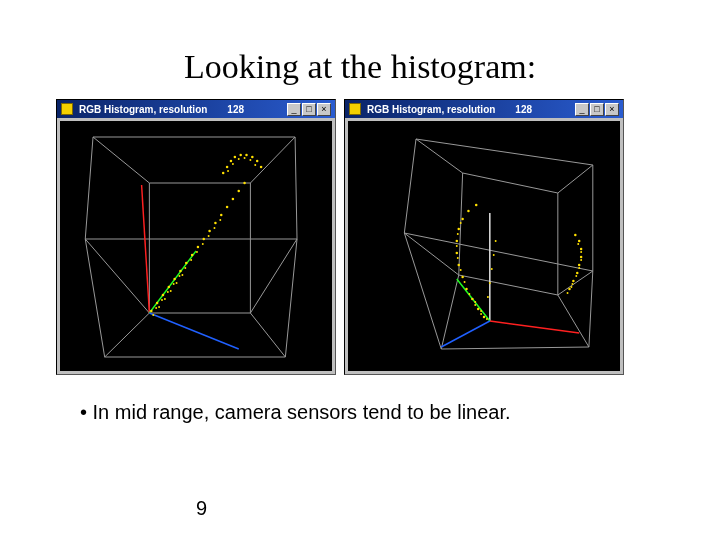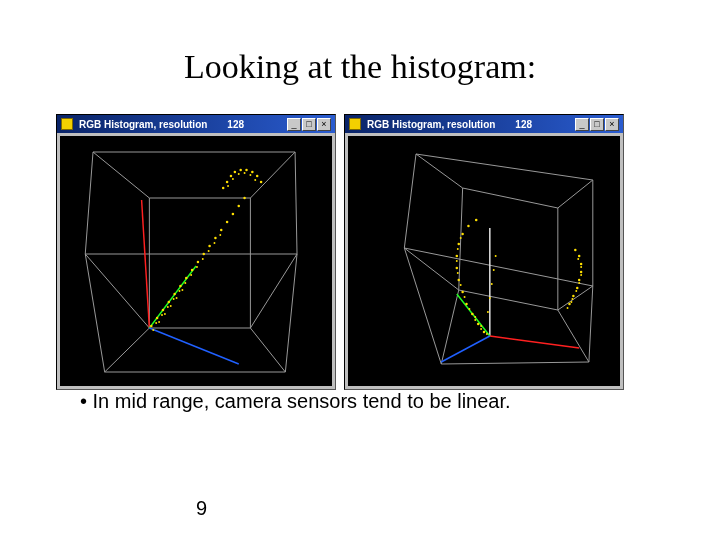--- a/index.html
+++ b/index.html
@@ -9,21 +9,21 @@
     background: #ffffff;
     font-family: "Times New Roman", serif;
     position: relative;
     overflow: hidden;
   }
   .slide-title {
     font-size: 34px;
     text-align: center;
     width: 100%;
     padding-top: 48px;
-    padding-bottom: 28px;
+    padding-bottom: 13px;
     font-weight: normal;
   }
   .row {
     display: flex;
     flex-direction: row;
     justify-content: flex-start;
     gap: 8px;
     padding: 0 56px;
   }
   .win {
@@ -73,20 +73,21 @@
   }
   .win-canvas {
     width: 100%;
     height: 250px;
     background: #000;
     display: block;
   }
   .bullet {
     font-family: Arial, Helvetica, sans-serif;
     font-size: 20px;
+    padding-top: 26px;
     padding-left: 80px;
   }
   .pagenum {
     font-family: Arial, Helvetica, sans-serif;
     font-size: 20px;
     position: absolute;
     left: 196px;
     bottom: 20px;
   }
 </style>

